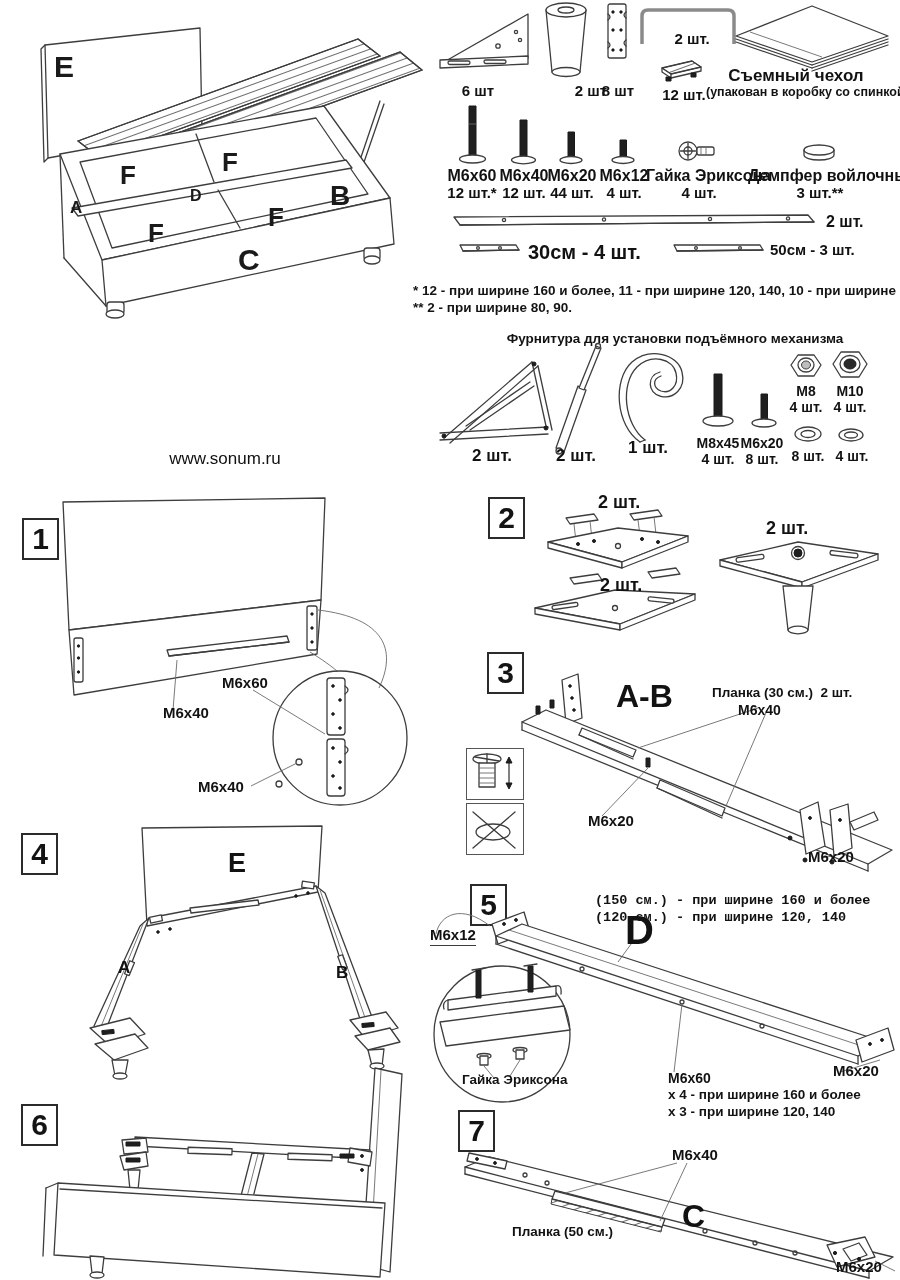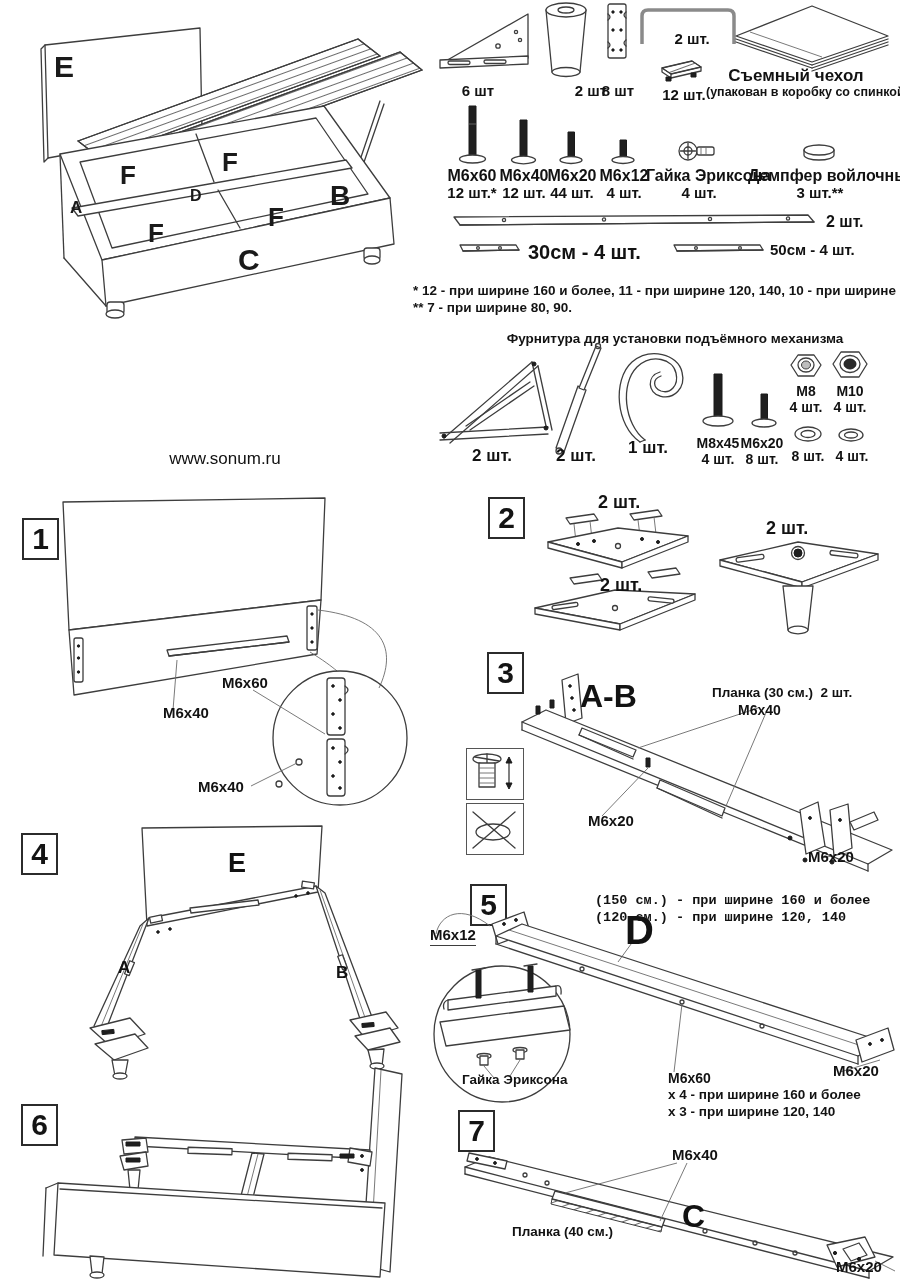--- a/index.html
+++ b/index.html
@@ -195,24 +195,24 @@
       <circle class="ln" cx="42" cy="5" r="1.4"></circle>
   </svg>
   <div class="lbl" style="left:528px;top:241px;font-size:20px;">30см - 4 шт.</div>
 
   <svg class="abs" style="left:672px;top:243px;" width="92" height="14" viewBox="0 0 92 14">
     <polygon class="fw" points="2,2 88,2 91,7 5,8"></polygon>
     <line class="ln" x1="5" y1="8" x2="91" y2="7"></line>
     <circle class="ln" cx="24" cy="5" r="1.4"></circle>
       <circle class="ln" cx="68" cy="5" r="1.4"></circle>
   </svg>
-  <div class="lbl" style="left:770px;top:241px;font-size:15px;">50см - 4 шт.</div>
+  <div class="lbl" style="left:770px;top:241px;font-size:15px;">50см - 3 шт.</div>
 
   <div class="fnote" style="top:283px;">* 12 - при ширине 160 и более, 11 - при ширине 120, 140, 10 - при ширине 80, 90.</div>
-  <div class="fnote" style="top:300px;">** 7 - при ширине 80, 90.</div>
+  <div class="fnote" style="top:300px;">** 2 - при ширине 80, 90.</div>
 
   <div class="title">
   </div>
   <div class="site">www.sonum.ru</div>
 
   <div class="lbl ctr" style="left:455px;top:331px;width:440px;font-size:13.5px;">Фурнитура для установки подъёмного механизма</div>
 
   <svg class="abs" style="left:436px;top:348px;" width="120" height="100" viewBox="0 0 120 100">
     <line class="ln" x1="8" y1="90" x2="96" y2="14"></line>
       <line class="ln" x1="14" y1="95" x2="102" y2="18"></line>
@@ -406,21 +406,21 @@
     <circle class="fb" cx="290" cy="178" r="2"></circle>
       <circle class="fb" cx="305" cy="200" r="2"></circle>
       <circle class="fb" cx="332" cy="202" r="2"></circle>
     <circle class="fb" cx="310" cy="158" r="1.4"></circle>
       <circle class="fb" cx="340" cy="160" r="1.4"></circle>
     <line class="thin" x1="148" y1="108" x2="102" y2="156"></line>
     <line class="thin" x1="258" y1="48" x2="138" y2="88"></line>
     <line class="thin" x1="268" y1="48" x2="226" y2="146"></line>
     <line class="thin" x1="352" y1="192" x2="322" y2="198"></line>
   </svg>
-  <div class="lbl" style="left:580px;top:678px;font-size:32px;font-weight:600;">A-B</div>
+  <div class="lbl" style="left:616px;top:678px;font-size:32px;font-weight:600;">A-B</div>
   <div class="lbl" style="left:712px;top:685px;font-size:13.5px;">Планка (30 см.)  2 шт.</div>
   <div class="lbl" style="left:738px;top:702px;font-size:14px;">М6х40</div>
   <div class="lbl" style="left:588px;top:812px;font-size:15px;">М6х20</div>
   <div class="lbl" style="left:808px;top:848px;font-size:15px;">М6х20</div>
 
   <div class="stepnum" style="left:21px;top:833px;">4</div>
   <svg class="abs" style="left:50px;top:820px;" width="340" height="260" viewBox="0 0 340 260">
     <polygon class="fw" points="92,8 272,6 268,72 97,106"></polygon>
     <line class="ln" x1="99" y1="98" x2="266" y2="66"></line>
     <polygon class="fw" points="140,88 208,80 209,85 141,93"></polygon>
@@ -543,17 +543,17 @@
       <circle class="ln" cx="92" cy="38" r="2"></circle>
     <polygon class="fw" points="372,100 410,92 420,112 382,122"></polygon>
     <polygon class="fw" points="388,104 404,98 412,110 396,116"></polygon>
     <circle class="fb" cx="380" cy="108" r="1.6"></circle>
       <circle class="fb" cx="404" cy="114" r="1.6"></circle>
     <line class="thin" x1="222" y1="18" x2="110" y2="48"></line>
     <line class="thin" x1="232" y1="18" x2="205" y2="76"></line>
     <line class="thin" x1="420" y1="116" x2="440" y2="126"></line>
   </svg>
   <div class="lbl" style="left:672px;top:1146px;font-size:15px;">М6х40</div>
-  <div class="lbl" style="left:512px;top:1224px;font-size:13.5px;">Планка (40 см.)</div>
+  <div class="lbl" style="left:512px;top:1224px;font-size:13.5px;">Планка (50 см.)</div>
   <div class="lbl" style="left:682px;top:1198px;font-size:32px;">C</div>
   <div class="lbl" style="left:836px;top:1258px;font-size:15px;">М6х20</div>
 
 </div>
 
 </body></html>

